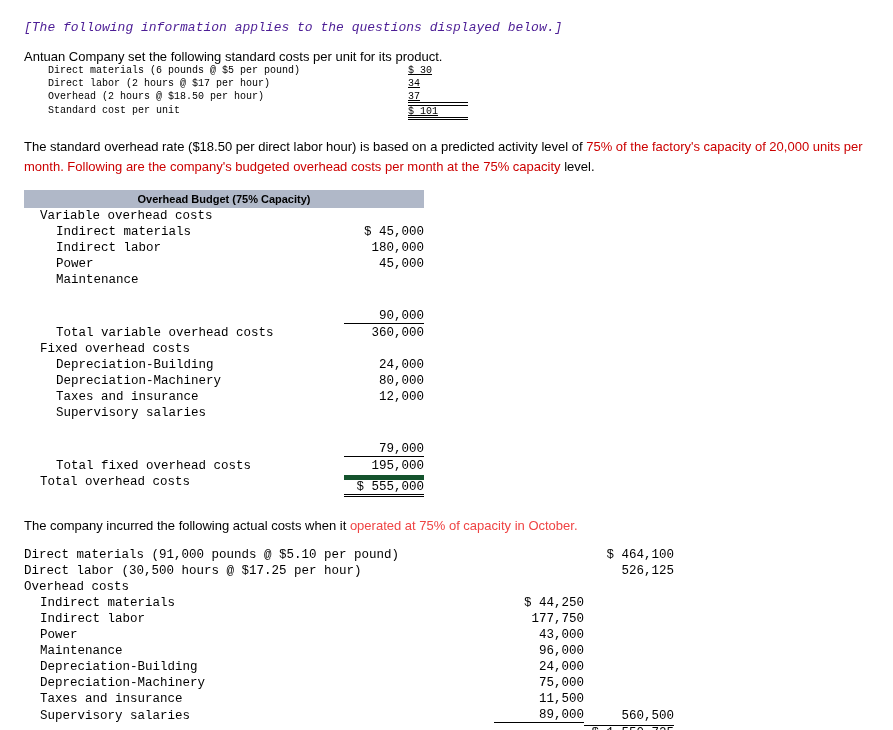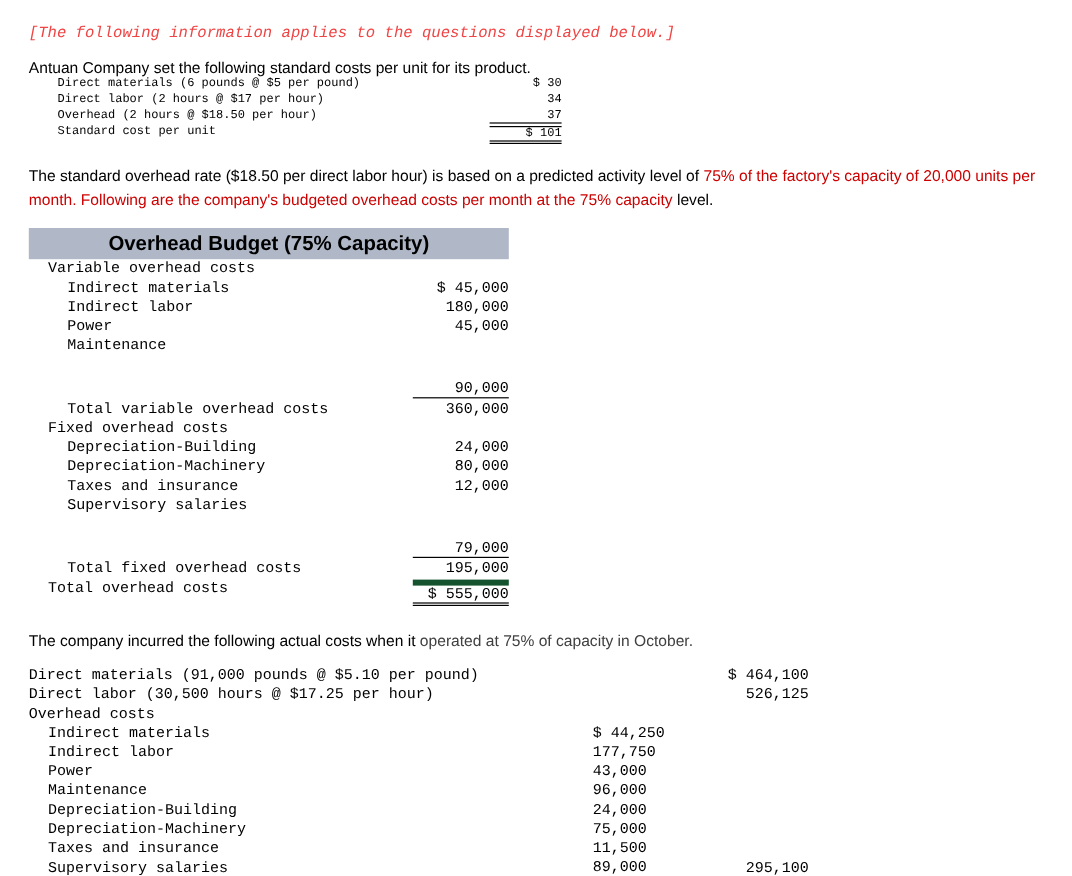--- a/index.html
+++ b/index.html
@@ -8,21 +8,21 @@
       font-size: 13px;
       background: #fff;
       color: #000;
       padding: 20px 24px;
       width: 893px;
       min-height: 730px;
     }
 
     .intro-note {
       font-style: italic;
-      color: #ef4444;
+      color: #4c1d95;
       margin-bottom: 14px;
       font-size: 13px;
     }
 
     .intro-para {
       margin-bottom: 0;
       font-size: 13px;
       font-family: Arial, sans-serif;
     }
 
@@ -39,41 +39,41 @@
       padding: 1px 0;
     }
     .std-costs-table .row.underline .val {
       border-bottom: 1px solid #000;
     }
     .std-costs-table .row.total .val {
       border-top: 1px solid #000;
       border-bottom: 3px double #000;
     }
     .std-costs-table .label { flex: 1; }
-    .std-costs-table .val { text-align: right; min-width: 60px; }
+    .std-costs-table .val { text-align: left; min-width: 60px; text-decoration: underline; }
 
     
     .desc-para {
       font-family: Liberation Sans, sans-serif;
       font-size: 13px;
       margin-bottom: 14px;
       line-height: 1.5;
     }
     .desc-para .highlight { color: #c00; }
 
     
     .budget-section {
       margin-bottom: 20px;
       width: 400px;
     }
     .budget-header {
       background: #b0b8c8;
       text-align: center;
       padding: 3px 0;
-      font-size: 17px;
+      font-size: 11px;
       font-weight: bold;
       font-family: Arial, sans-serif;
     }
     .budget-table {
       font-size: 12.5px;
       width: 100%;
     }
     .budget-table .row {
       display: flex;
       justify-content: space-between;
@@ -92,33 +92,33 @@
     
     .actual-section {
       margin-top: 14px;
       width: 650px;
     }
     .actual-para {
       font-family: Arial, sans-serif;
       font-size: 13px;
       margin-bottom: 12px;
     }
-    .actual-para .highlight { color: #404040; }
+    .actual-para .highlight { color: #ef4444; }
 
     .actual-table {
       font-size: 12.5px;
       width: 100%;
     }
     .actual-table .row {
       display: flex;
       align-items: flex-end;
       padding: 1px 0;
     }
     .actual-table .label { flex: 1; }
-    .actual-table .col1 { text-align: left; min-width: 90px; font-family: Liberation Mono, monospace; }
+    .actual-table .col1 { text-align: right; min-width: 90px; font-family: Liberation Mono, monospace; }
     .actual-table .col2 { text-align: right; min-width: 90px; }
     .actual-table .indent1 { padding-left: 16px; }
     .actual-table .row.total-row .col2 {
       border-top: 1px solid #000;
       border-bottom: 3px double #000;
     }
   </style>
 </head>
 <body>
 
@@ -273,21 +273,21 @@
 
     <div class="row">
       <span class="label indent1">Taxes and insurance</span>
       <span class="col1">11,500</span>
       <span class="col2"></span>
     </div>
 
     <div class="row" style="border-bottom: none;">
       <span class="label indent1">Supervisory salaries</span>
       <span class="col1" style="border-bottom: 1px solid #000;">89,000</span>
-      <span class="col2">295,100</span>
+      <span class="col2">560,500</span>
     </div>
 
     <div class="row total-row">
       <span class="label">Total costs</span>
       <span class="col1"></span>
       <span class="col2">$ 1,550,725</span>
     </div>
 
   </div>
 </div>

